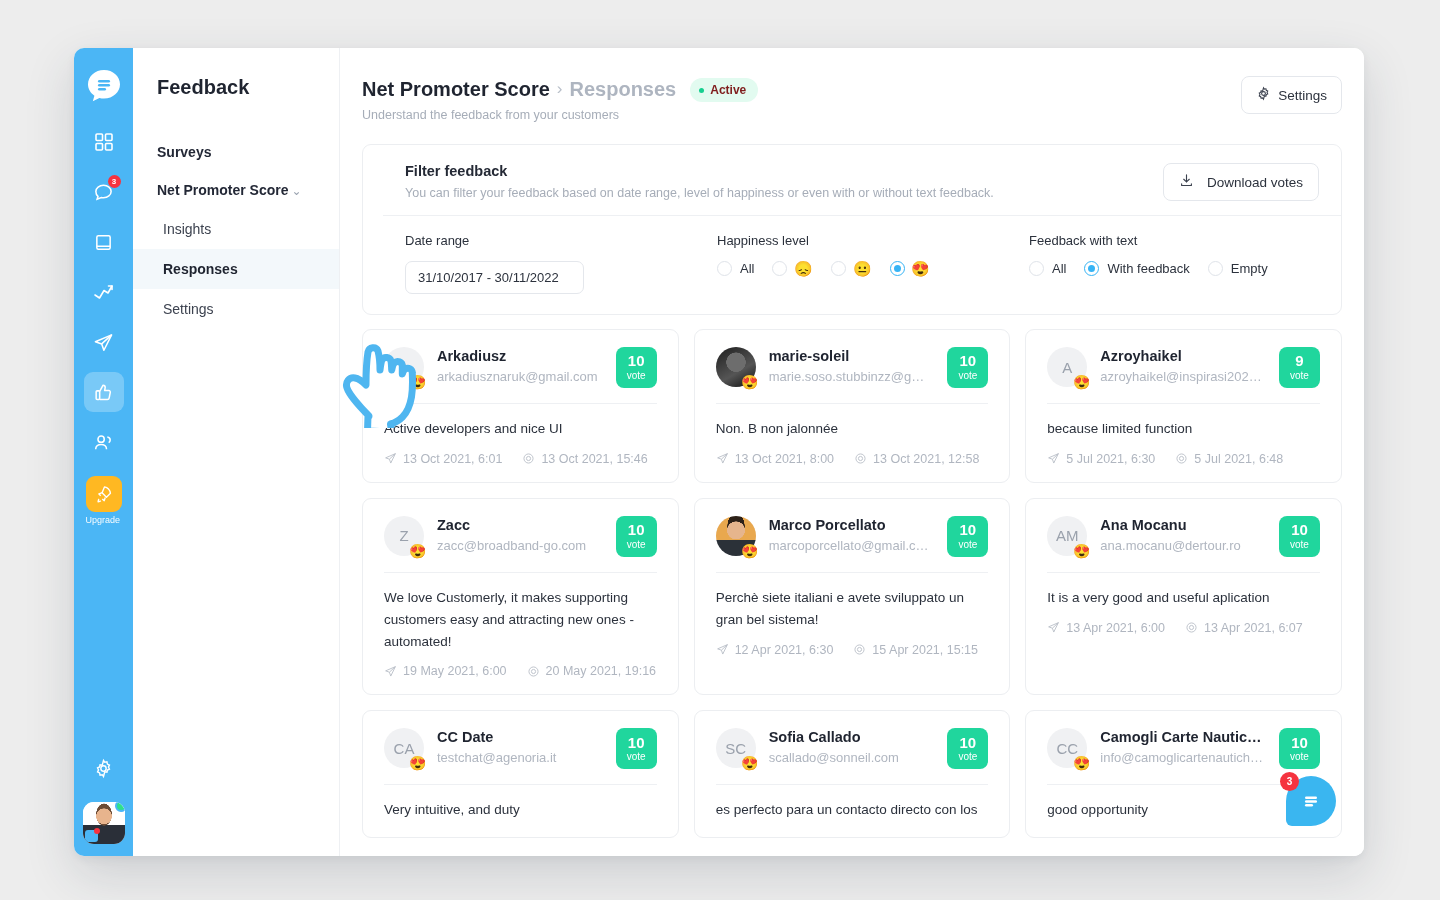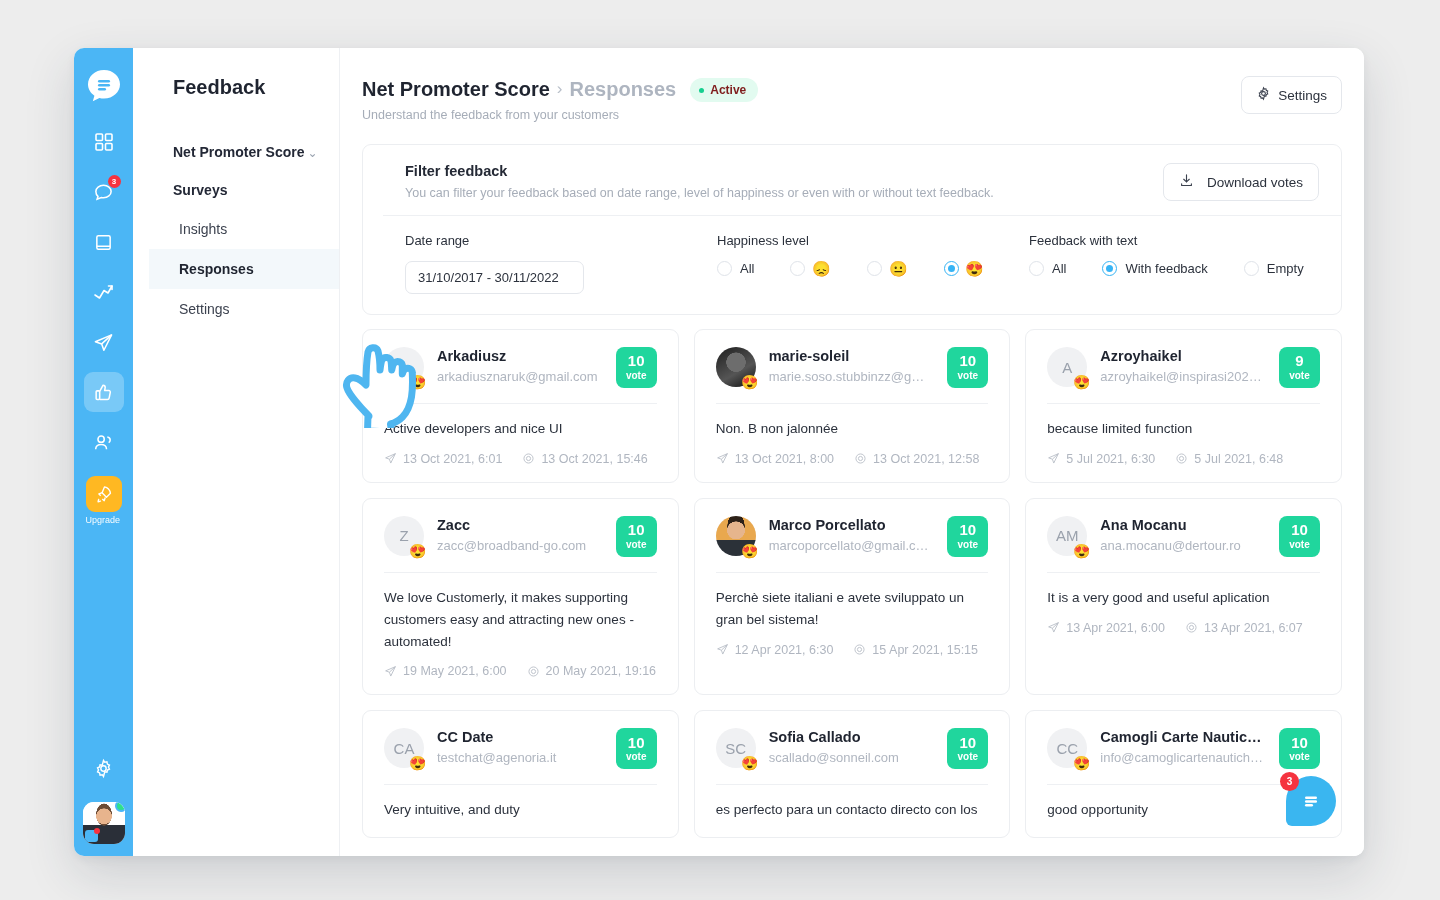--- a/index.html
+++ b/index.html
@@ -92,21 +92,21 @@
   .mini-chat:after{
     content:''; position:absolute; top:-2px; right:-2px;
     width:6px;height:6px;border-radius:50%;background:#f5333f;
   }
 
   
   .subnav {
     width: 207px; flex: 0 0 207px;
     background: #ffffff;
     border-right: 1px solid #eef0f3;
-    padding: 28px 0 0 16px;
+    padding: 28px 0 0 0;
     position: relative;
   }
   .subnav h1 {
     font-size: 20px; font-weight: bold; color: #1f2430;
     padding: 0 24px; margin-bottom: 34px;
   }
   .nav-top {
     display: block; font-size: 14px; font-weight: bold;
     color: #232836; padding: 11px 24px; cursor: pointer;
     white-space: nowrap;
@@ -176,21 +176,21 @@
   .fgroup { }
   .fgroup.date { width: 312px; }
   .fgroup.happy { width: 312px; }
   .flabel { font-size: 13px; color: #2b313c; margin-bottom: 13px; }
   .date-input {
     width: 179px; height: 33px;
     border: 1px solid #e4e7ec; border-radius: 7px;
     font-size: 13px; color: #2c323d; padding: 0 12px;
     font-family: inherit; background:#fff;
   }
-  .radios { display: flex; gap: 24px; }
+  .radios { display: flex; gap: 6px; }
   .radio-item { display: inline-flex; align-items: center; cursor: pointer; margin-right: 12px; }
   .rbtn {
     width: 15px; height: 15px; border-radius: 50%;
     border: 1px solid #dfe3e9; background: #fff;
     display: inline-block; position: relative;
   }
   .rbtn.on { border-color: #37b4f5; }
   .rbtn.on:after {
     content: ''; position: absolute;
     left: 3px; top: 3px; width: 7px; height: 7px;
@@ -234,21 +234,21 @@
     font-size: 13px; color: #b0b6c0; margin-top: 5px;
     white-space: nowrap; overflow: hidden; text-overflow: ellipsis;
   }
   .vote {
     flex: 0 0 auto; margin-left: 8px;
     width: 41px; height: 41px; border-radius: 8px;
     background: #20d69d; color: #fff;
     display: flex; flex-direction: column; align-items: center; justify-content: center;
   }
   .vote .n { font-size: 15px; font-weight: bold; line-height: 1.05; }
-  .vote .l { font-size: 10px; line-height: 1.3; font-weight: bold; }
+  .vote .l { font-size: 10px; line-height: 1.3; }
   .rcard-rule { height: 1px; background: #eef0f3; margin: 15px 0 14px 0; }
   .rtextbody { font-size: 13.5px; color: #2b313c; line-height: 1.62; }
   .rmeta { display: flex; gap: 20px; margin-top: 12px; }
   .rmeta span {
     display: inline-flex; align-items: center; gap: 6px;
     font-size: 12.5px; color: #b0b6c0;
   }
 
   
   .hand { position: absolute; left: 262px; top: 282px; z-index: 40; pointer-events: none; }
@@ -381,24 +381,24 @@
         <div class="face"></div>
         <span class="online-dot"></span>
         <span class="mini-chat"></span>
       </div>
     </div>
   </div>
 
   <div class="subnav">
     <h1>Feedback</h1>
     <div class="nav-top">
+      <span>Surveys</span>
+    </div>
+    <div class="nav-top">
       <span>Net Promoter Score</span><span class="chev">⌄</span>
-    </div>
-    <div class="nav-top">
-      <span>Surveys</span>
     </div>
     <div class="nav-sub">
       <span>Insights</span>
     </div>
     <div class="nav-sub selected">
       <span>Responses</span>
     </div>
     <div class="nav-sub">
       <span>Settings</span>
     </div>

